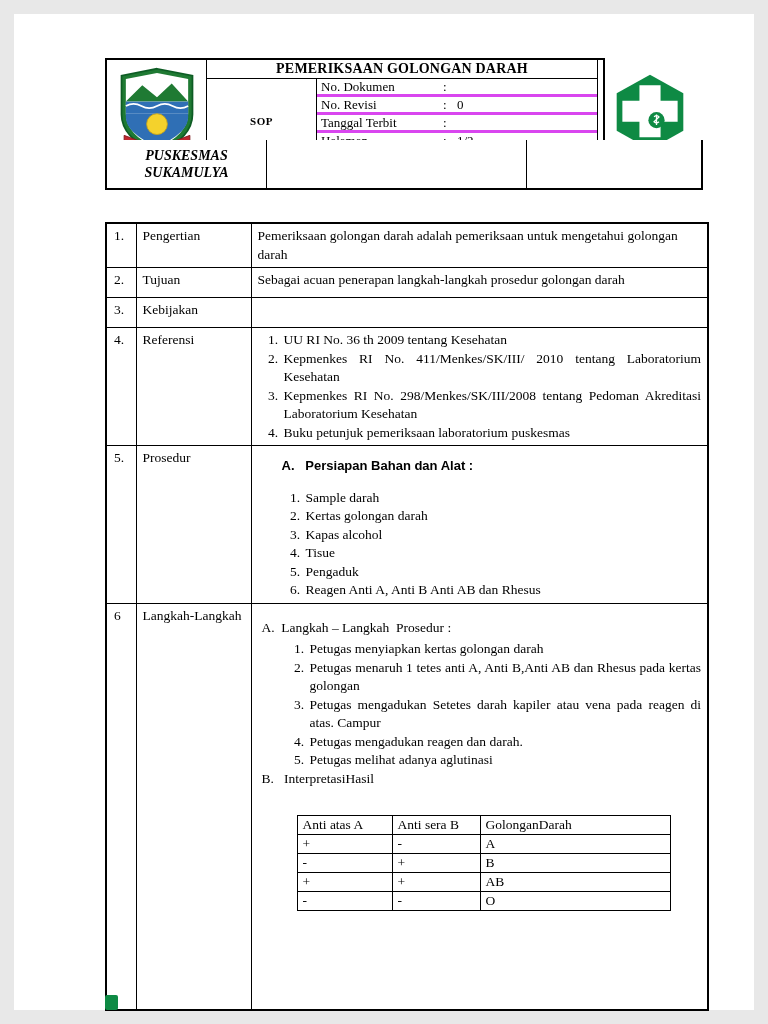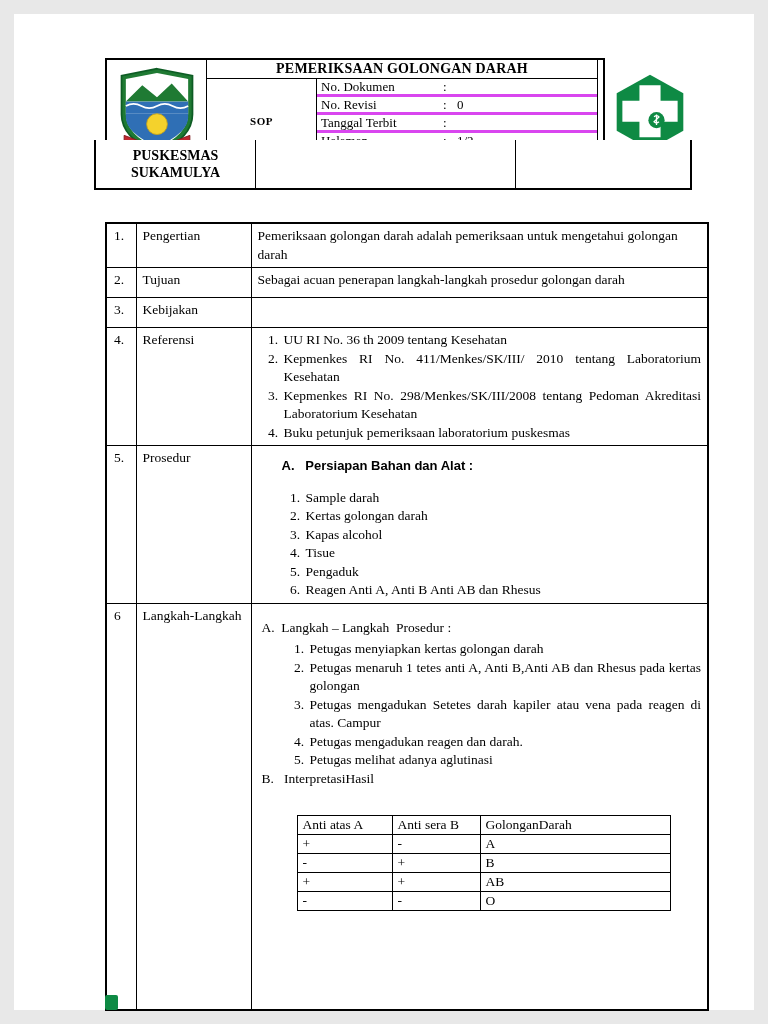--- a/index.html
+++ b/index.html
@@ -28,23 +28,23 @@
   .sop-cell   { grid-column:2; grid-row:2/7; border-right:1px solid #000; display:flex; align-items:center; justify-content:center;
                 font-weight:bold; font-size:11px; letter-spacing:.5px; }
   .field-row  { grid-column:3; border-bottom:3px solid #d946ef; display:flex; align-items:center;
                 font-size:13px; padding:0 4px; line-height:15px; }
   .field-row .flabel { width:122px; }
   .field-row .fcolon { width:14px; }
   .field-row .fvalue { flex:1; }
   .hdr-filler { grid-column:3; grid-row:6; }
 
   .hdr-bottom {
-    position:absolute; left:80px; top:126px; width:598px; height:50px;
+    position:absolute; left:91px; top:126px; width:598px; height:50px;
     display:grid; grid-template-columns:160px 260px 174px;
-    border:2px solid #000; border-top:none; background:#fff;
+    border:2px solid #000; border-top:none; background:#fff;font-style:italic;
   }
   .org-cell { border-right:1px solid #000; display:flex; align-items:center; justify-content:center;
               font-weight:bold; font-size:14px; text-align:center; padding:0 22px; line-height:17px; }
   .mid-cell { border-right:1px solid #000; }
   .approver-cell { text-align:center; font-size:13px; line-height:15px; padding:3px 8px 0 8px; }
   .approver-nip { text-decoration:underline; margin-top:1px; }
 
   
   table.main {
     position:absolute; left:91px; top:208px; width:602px;

